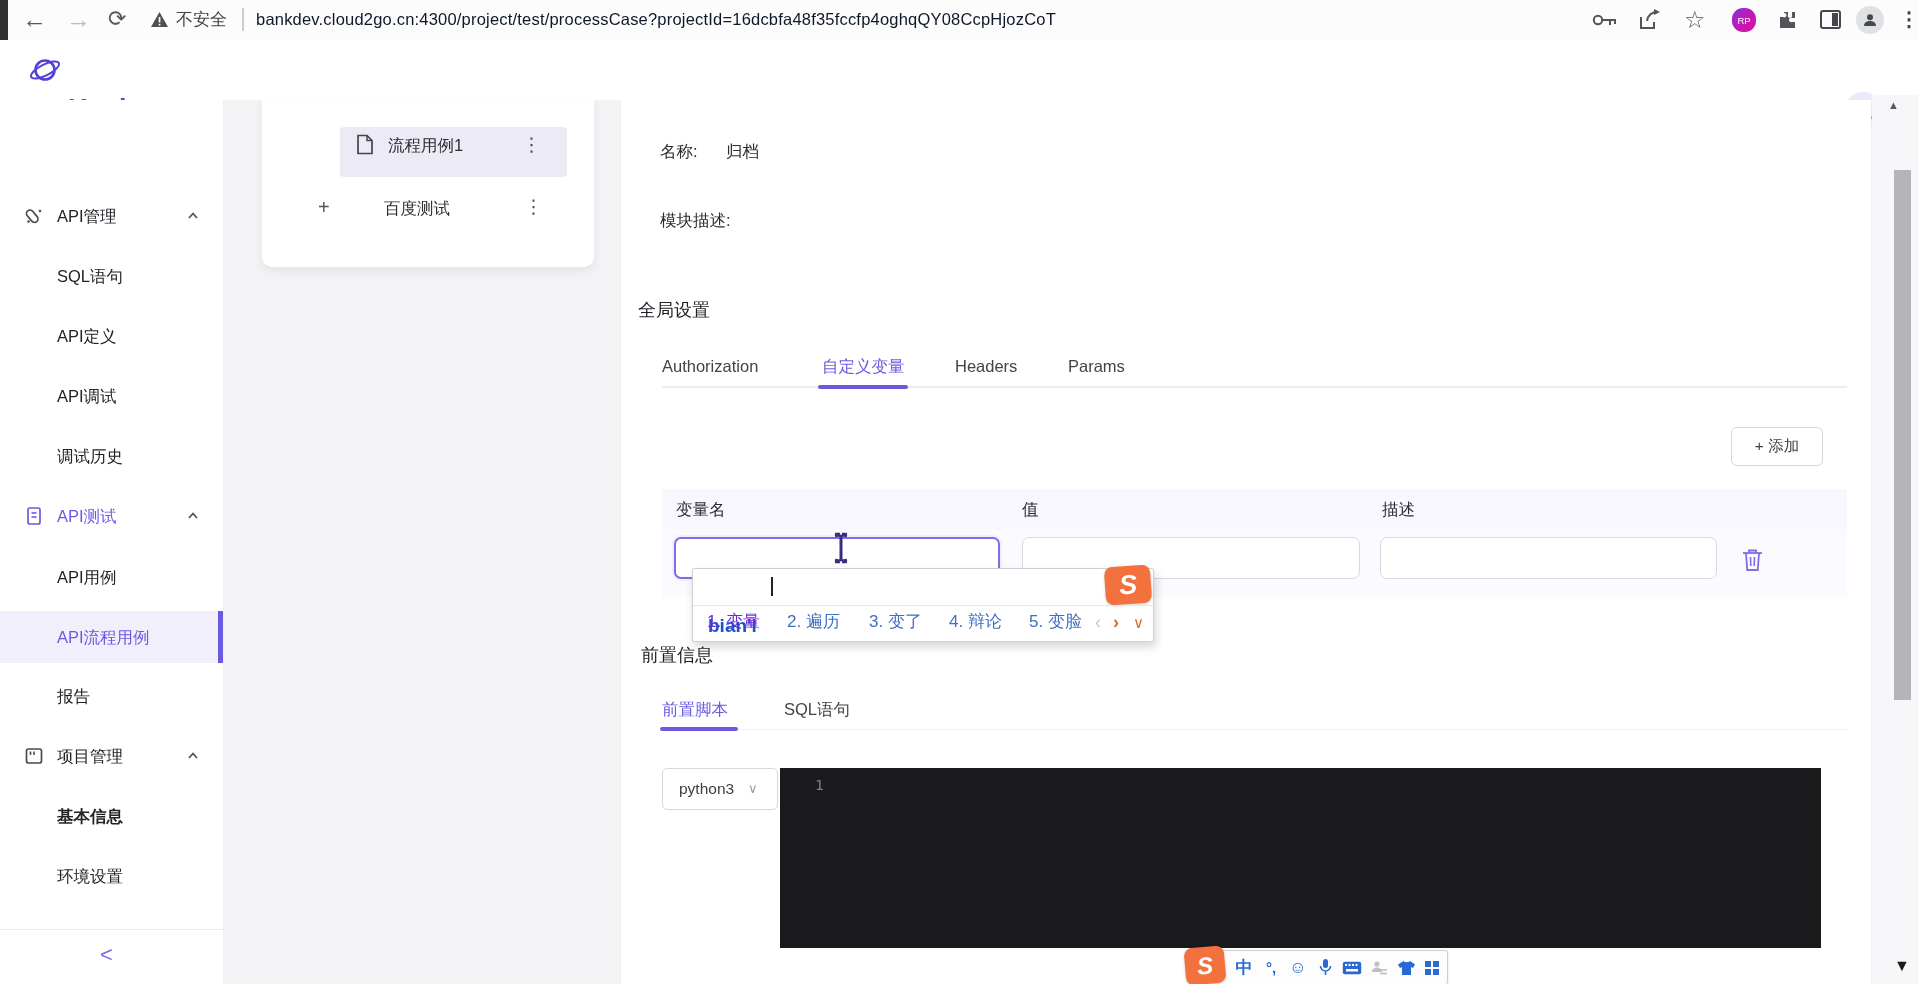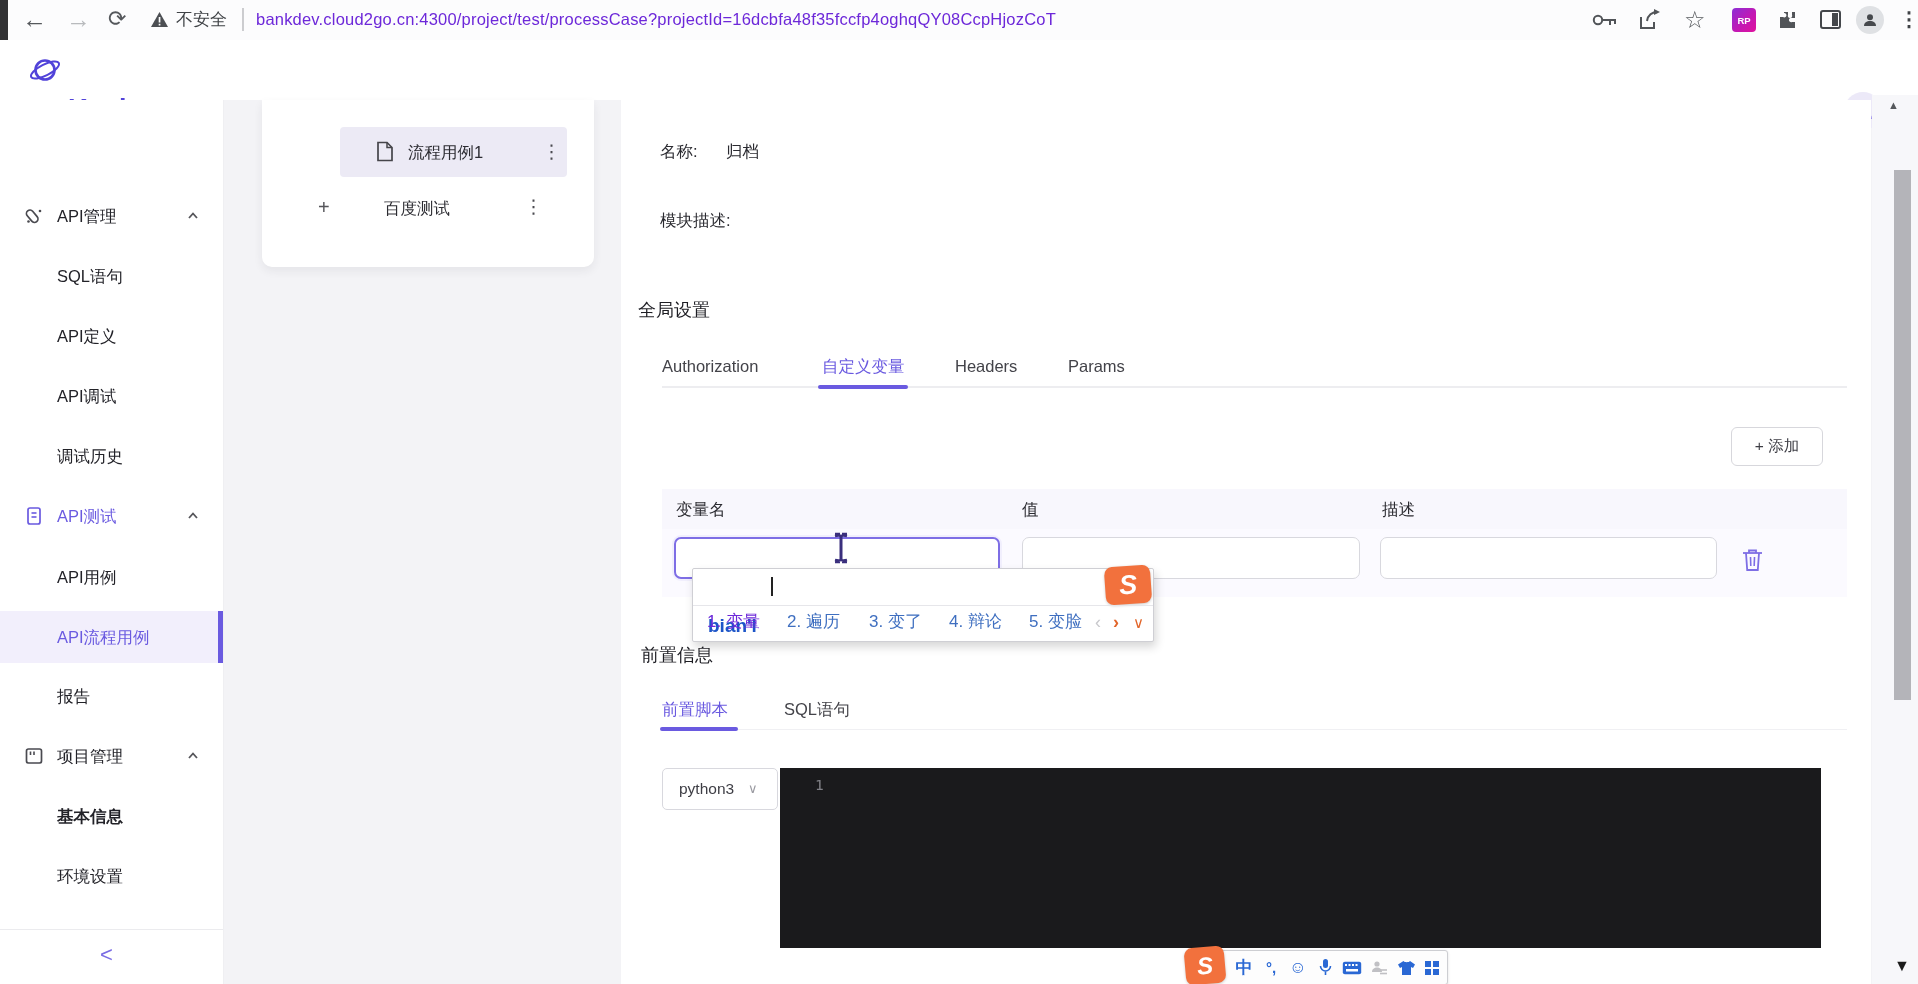--- a/index.html
+++ b/index.html
@@ -3,22 +3,22 @@
 <meta charset="utf-8">
 <style>
   html,body{margin:0;padding:0;background:#fff;}
   .screen{position:relative;width:1918px;height:984px;background:#f3f3f6;overflow:hidden;
           font-family:"Liberation Sans",sans-serif;color:#222;}
   .abs{position:absolute;}
   .txt{white-space:nowrap;line-height:1;}
   
   .chrome{left:0;top:0;width:1918px;height:40px;background:#fcfcfd;border-bottom:1px solid #d6d7da;}
   .glyph{color:#55585c;}
-  .ext-badge{width:24px;height:24px;border-radius:4px;background:linear-gradient(135deg,#8b2fd6 0%,#c218b4 55%,#e0119d 100%);
-             color:#fff;font-size:9.5px;font-weight:bold;display:flex;align-items:center;justify-content:center;}
+  .ext-badge{width:24px;height:24px;border-radius:11px;background:linear-gradient(135deg,#8b2fd6 0%,#c218b4 55%,#e0119d 100%);
+             color:#fff;font-size:9.5px;font-weight:normal;display:flex;align-items:center;justify-content:center;}
   
   .appheader{left:0;top:40px;width:1918px;height:60px;background:#fff;}
   .brand{color:#5143d9;font-size:27px;font-weight:600;}
   .avatar{width:38px;height:38px;border-radius:50%;background:#ece9f8;display:flex;align-items:center;justify-content:center;}
   
   .sidebar{left:0;top:100px;width:223px;height:884px;background:#fff;border-right:1px solid #efeff2;}
   .sd-row{position:absolute;left:0;width:223px;height:44px;cursor:pointer;}
   .sd-label{position:absolute;left:57px;top:14px;font-size:16.5px;color:#222228;line-height:1;white-space:nowrap;}
   .sd-icon{position:absolute;left:24px;top:12px;}
   .sd-chev{position:absolute;left:186px;top:15px;}
@@ -77,21 +77,21 @@
     <div class="abs txt glyph" style="left:22px;top:7px;font-size:25px;">←</div>
     <div class="abs txt" style="left:66px;top:7px;font-size:25px;color:#b8babd;">→</div>
     <div class="abs txt glyph" style="left:108px;top:8px;font-size:22px;">⟳</div>
     <svg class="abs" style="left:150px;top:11px;" width="19" height="17" viewBox="0 0 19 17">
       <path d="M9.5 1 L18 16 H1 Z" fill="#4c4f53"></path>
         <rect x="8.7" y="6" width="1.7" height="5.5" fill="#fff"></rect>
         <rect x="8.7" y="12.8" width="1.7" height="1.7" fill="#fff"></rect>
     </svg>
     <div class="abs txt" style="left:176px;top:11px;font-size:17px;color:#3f4246;">不安全</div>
     <div class="abs txt" style="left:240px;top:7px;font-size:23px;color:#c9cacd;">|</div>
-    <div class="abs txt" style="left:256px;top:11px;font-size:16.5px;color:#6d28d9;letter-spacing:.2px;">bankdev.cloud2go.cn:4300/project/test/processCase?projectId=16dcbfa48f35fccfp4oghqQY08CcpHjozCoT</div>
+    <div class="abs txt" style="left:256px;top:11px;font-size:16.5px;color:#0f172a;letter-spacing:.2px;">bankdev.cloud2go.cn:4300/project/test/processCase?projectId=16dcbfa48f35fccfp4oghqQY08CcpHjozCoT</div>
 
     <svg class="abs" style="left:1592px;top:13px;" width="26" height="14" viewBox="0 0 26 14">
       <circle cx="6" cy="7" r="4.2" fill="none" stroke="#515458" stroke-width="2"></circle>
       <line x1="10" y1="7" x2="24" y2="7" stroke="#515458" stroke-width="2"></line>
       <line x1="18" y1="7" x2="18" y2="12" stroke="#515458" stroke-width="2"></line>
       <line x1="23" y1="7" x2="23" y2="11" stroke="#515458" stroke-width="2"></line>
     </svg>
     <svg class="abs" style="left:1638px;top:9px;" width="24" height="22" viewBox="0 0 24 22">
       <path d="M3 8 v11 h13 v-6" fill="none" stroke="#515458" stroke-width="2"></path>
       <path d="M9 12 C10 6 14 3 20 3" fill="none" stroke="#515458" stroke-width="2"></path>
@@ -193,21 +193,21 @@
       </div>
     <div class="sd-row" style="top:754px;">
         <span class="sd-label">环境设置</span>
       </div>
     <div class="abs divider" style="left:0;top:829px;width:223px;height:1px;"></div>
     <div class="abs txt" style="left:100px;top:844px;font-size:22px;color:#7a6ce4;">&lt;</div>
   </div>
 
   <div class="abs treecard">
     <div class="tree-hl"></div>
-    <div class="abs" style="left:78px;top:27px;width:227px;height:59px;cursor:pointer;margin-left:20px;">
+    <div class="abs" style="left:78px;top:20px;width:227px;height:59px;cursor:pointer;">
       <svg class="abs" style="left:16px;top:14px;" width="18" height="21" viewBox="0 0 18 21">
         <path d="M2 1.5 h9 l5 5 v13 H2 z" fill="none" stroke="#45454a" stroke-width="1.7"></path>
         <path d="M11 1.5 v5 h5" fill="none" stroke="#45454a" stroke-width="1.5"></path>
       </svg>
       <span class="abs txt" style="left:48px;top:17px;font-size:16.5px;color:#2c2c32;">流程用例1</span>
       <span class="abs kebab" style="left:182px;top:15px;">⋮</span>
     </div>
     <div class="abs" style="left:40px;top:84px;width:280px;height:46px;cursor:pointer;">
       <span class="abs txt" style="left:16px;top:13px;font-size:20px;color:#55555a;">+</span>
       <span class="abs txt" style="left:82px;top:16px;font-size:16.5px;color:#2c2c32;">百度测试</span>

